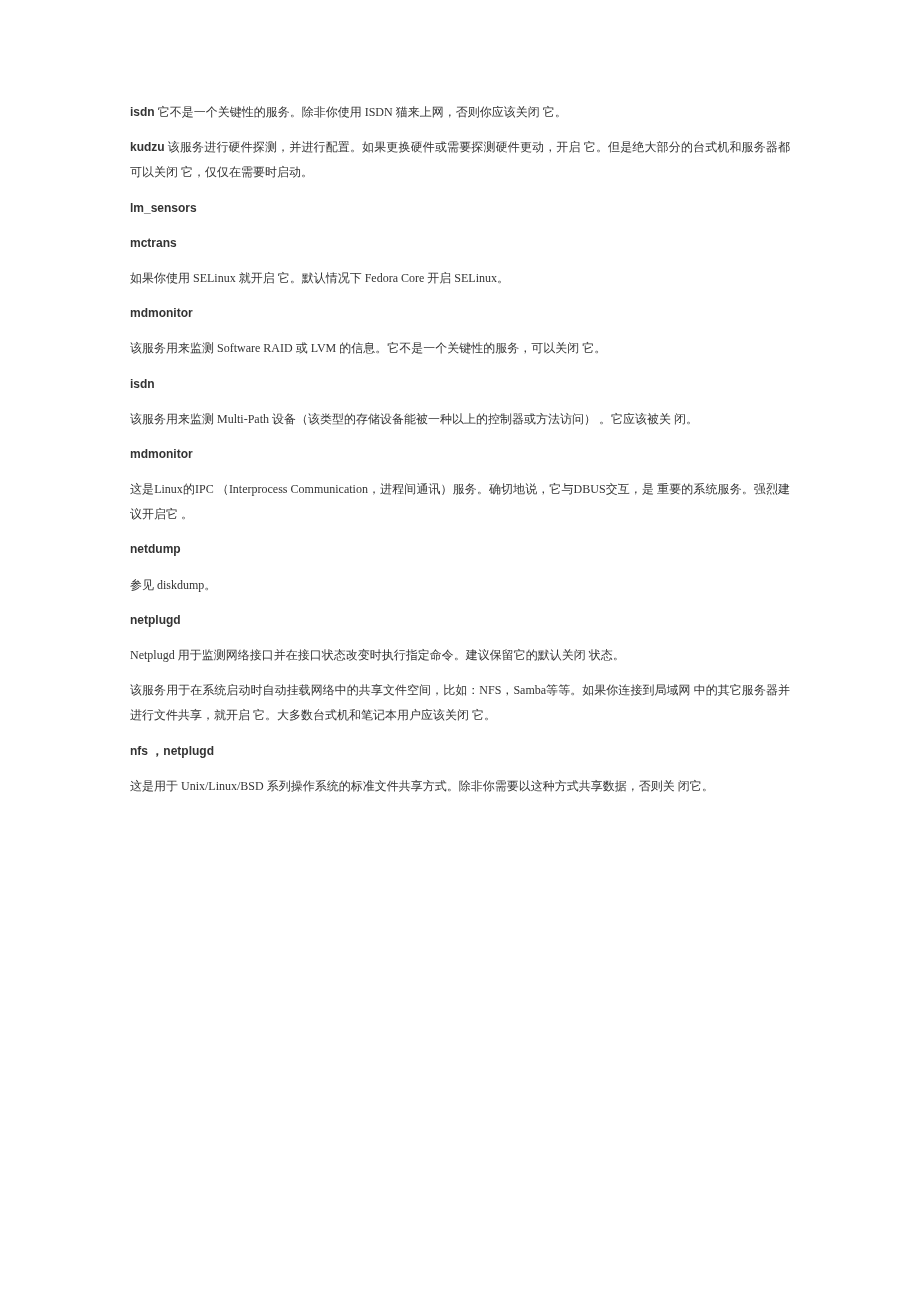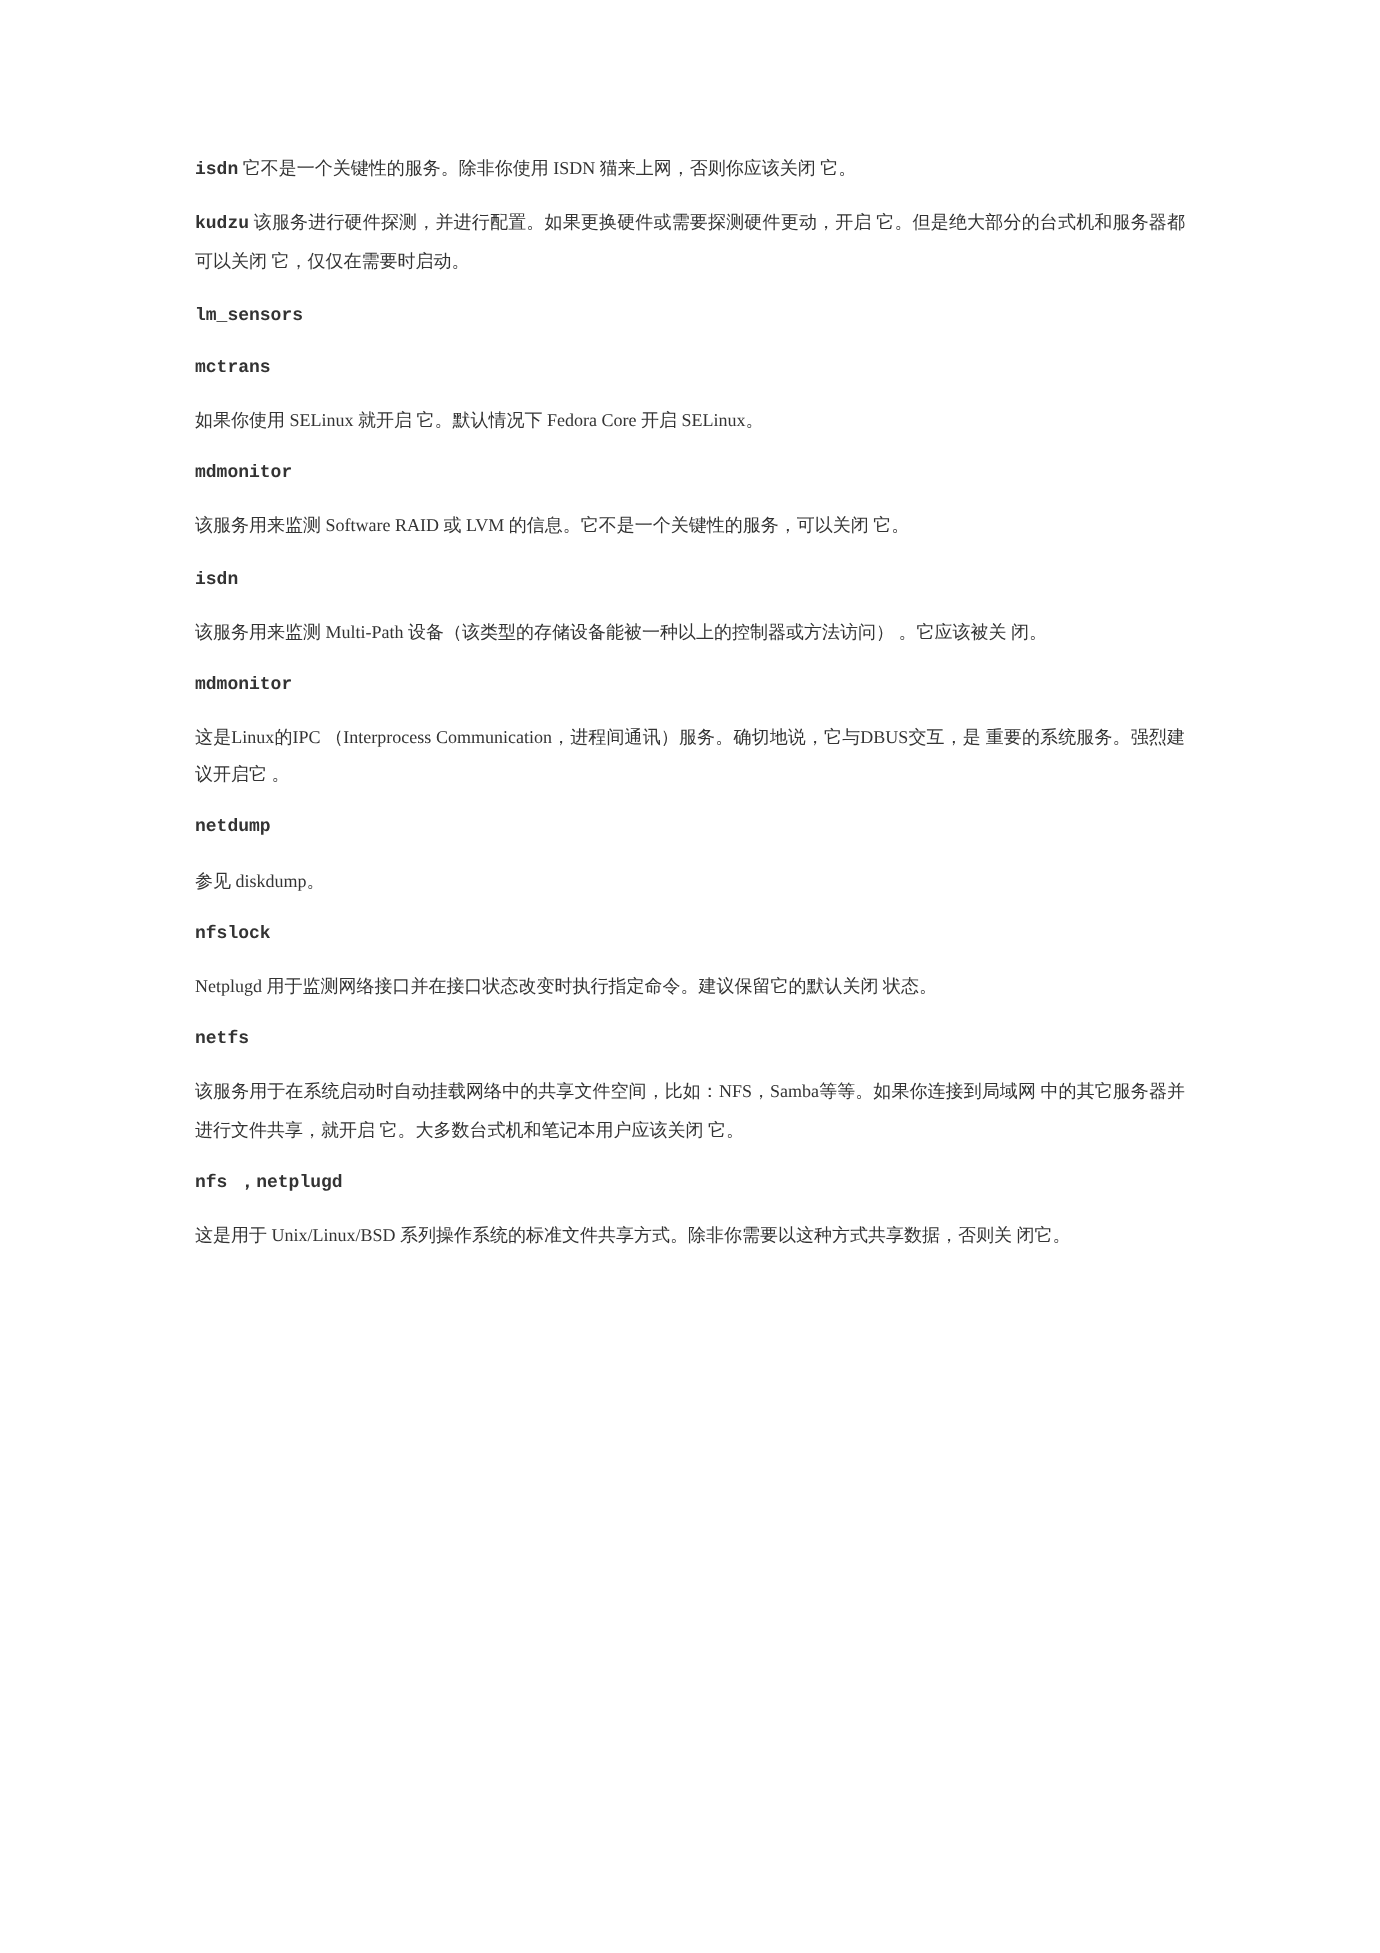--- a/index.html
+++ b/index.html
@@ -20,21 +20,21 @@
   .para {
     margin-bottom: 10px;
     text-align: justify;
   }
   .heading {
     font-weight: bold;
     margin-top: 4px;
     margin-bottom: 10px;
   }
   .mono {
-    font-family: Liberation Mono, monospace;
+    font-family: Liberation Sans, sans-serif;
   }
   .bold {
     font-weight: bold;
   }
 </style>
 </head>
 <body>
 
 <div class="page">
 
@@ -58,22 +58,21 @@
 
   <div class="heading mono">isdn</div>
   <div class="para">该服务用来监测 Multi-Path 设备（该类型的存储设备能被一种以上的控制器或方法访问） 。它应该被关 闭。</div>
 
   <div class="heading mono">mdmonitor</div>
   <div class="para">这是Linux的IPC （Interprocess Communication，进程间通讯）服务。确切地说，它与DBUS交互，是 重要的系统服务。强烈建议开启它 。</div>
 
   <div class="heading mono">netdump</div>
   <div class="para">参见 diskdump。</div>
 
-  <div class="heading mono">nfslock</div>
+  <div class="heading mono">netplugd</div>
   <div class="para">Netplugd 用于监测网络接口并在接口状态改变时执行指定命令。建议保留它的默认关闭 状态。</div>
 
-  <div class="heading mono">netfs</div>
   <div class="para">该服务用于在系统启动时自动挂载网络中的共享文件空间，比如：NFS，Samba等等。如果你连接到局域网 中的其它服务器并进行文件共享，就开启 它。大多数台式机和笔记本用户应该关闭 它。</div>
 
   <div class="heading mono">nfs ，netplugd</div>
   <div class="para">这是用于 Unix/Linux/BSD 系列操作系统的标准文件共享方式。除非你需要以这种方式共享数据，否则关 闭它。</div>
 
 </div>
 
 </body></html>

